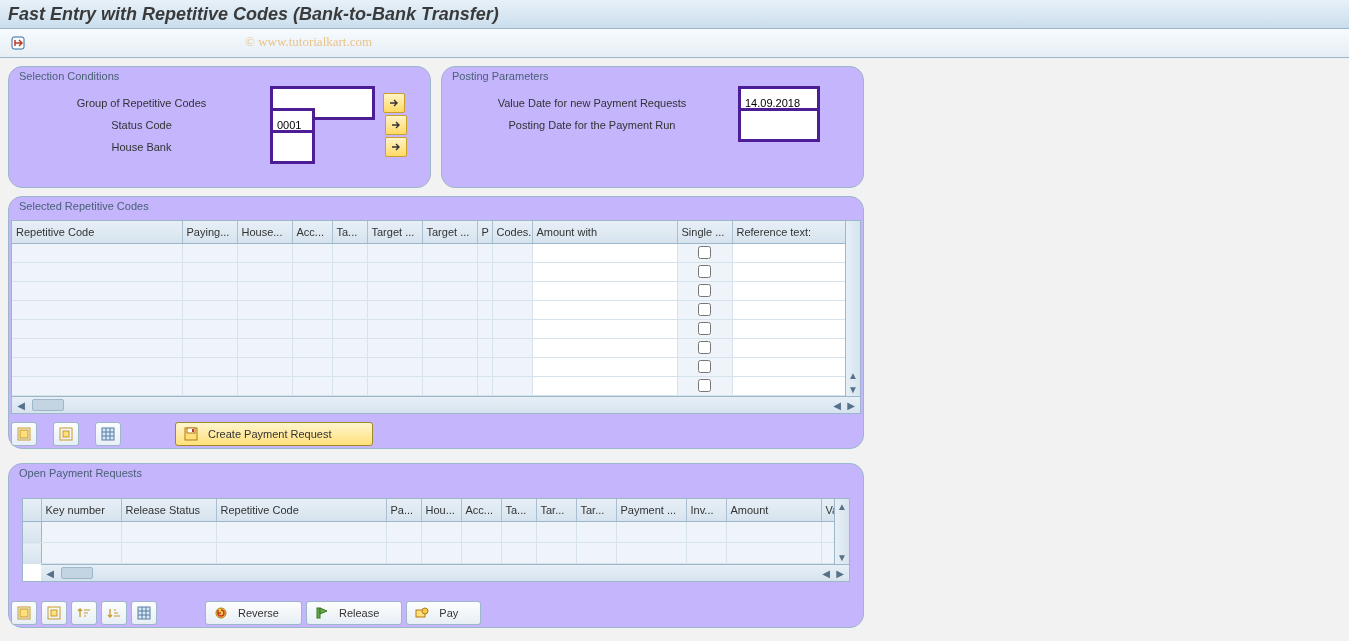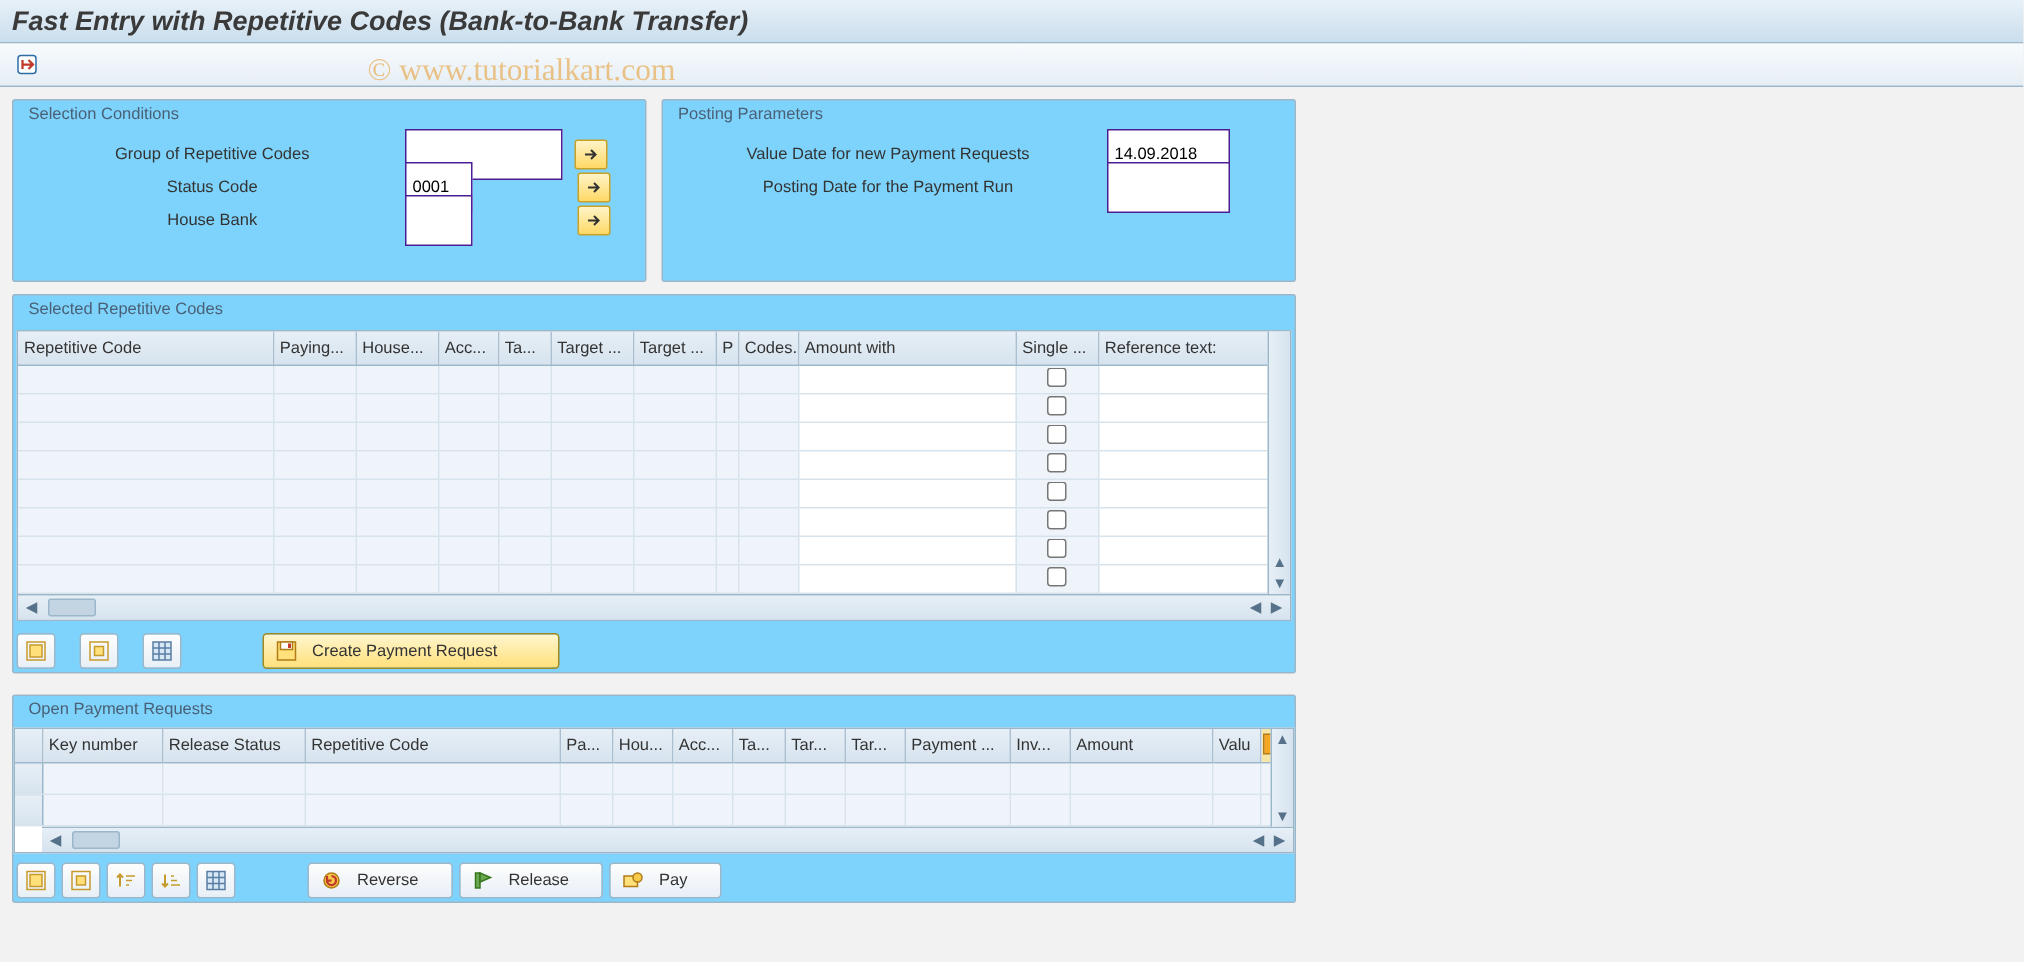--- a/index.html
+++ b/index.html
@@ -12,21 +12,21 @@
     width: 1349px;
     height: 641px;
     overflow: hidden;
     position: relative;
   }
   
   .watermark {
     position: absolute;
     left: 245px;
     top: 34px;
-    font-size: 21px;
+    font-size: 13px;
     color: #e8a84a;
     opacity: .65;
     font-family: Georgia, serif;
     pointer-events: none;
     z-index: 5;
     user-select: none;
   }
   
   .title-bar {
     height: 28px;
@@ -62,22 +62,22 @@
   }
   
   .content {
     padding: 8px;
     background: #f2f2f2;
   }
   .row { display:flex; gap:10px; }
   
   .group {
     border: 1px solid #9db7ca;
-    background: #7dd3fc;
-    border-radius: 2px;
+    background: #c4b5fd;
+    border-radius: 14px;
     box-sizing: border-box;
     position: relative;
     margin-bottom: 8px;
   }
   .group-title {
     font-size: 11px;
     color: #4a6076;
     padding: 3px 10px 0 10px;
     height: 18px;
   }
@@ -87,21 +87,21 @@
   .form-row {
     display:flex;
     align-items:center;
     height:22px;
     gap:6px;
   }
   .form-label { width: 245px; color:#333;text-align:center; }
   .posting .form-label { width: 280px; }
   input.sap-input {
     height:34px;
-    border:1px solid #4c1d95;
+    border:3px solid #4c1d95;
     background:#fff;
     padding:0 4px;
     font-size:11px;
     box-sizing:border-box;
   }
   .sel-cond input.sap-input { width:70px; }
   .posting input.sap-input { width:82px; text-align:left; }
   .f4-btn {
     width:20px; height:18px;
     background: linear-gradient(#fff4c8, #ffd966);
@@ -231,21 +231,21 @@
   .cfg-icon {
     display:inline-block; width:12px;height:12px;
     background:
       linear-gradient(#f5a623,#f5a623) 0 0/4px 12px no-repeat,
       linear-gradient(#ffe07a,#ffe07a) 5px 0/7px 12px no-repeat;
     border:1px solid #b17b17;
   }
   
   .opr-group { width:856px; }
   .opr-wrap {
-    margin: 0;
+    margin: 13px;
     border:1px solid #9db7ca;
     background:#fff;
   }
   table.opr-grid {
     border-collapse:collapse;
     width:100%;
     table-layout:fixed;
   }
   .opr-grid th {
     background: linear-gradient(#e7eff6, #d6e3ee);

